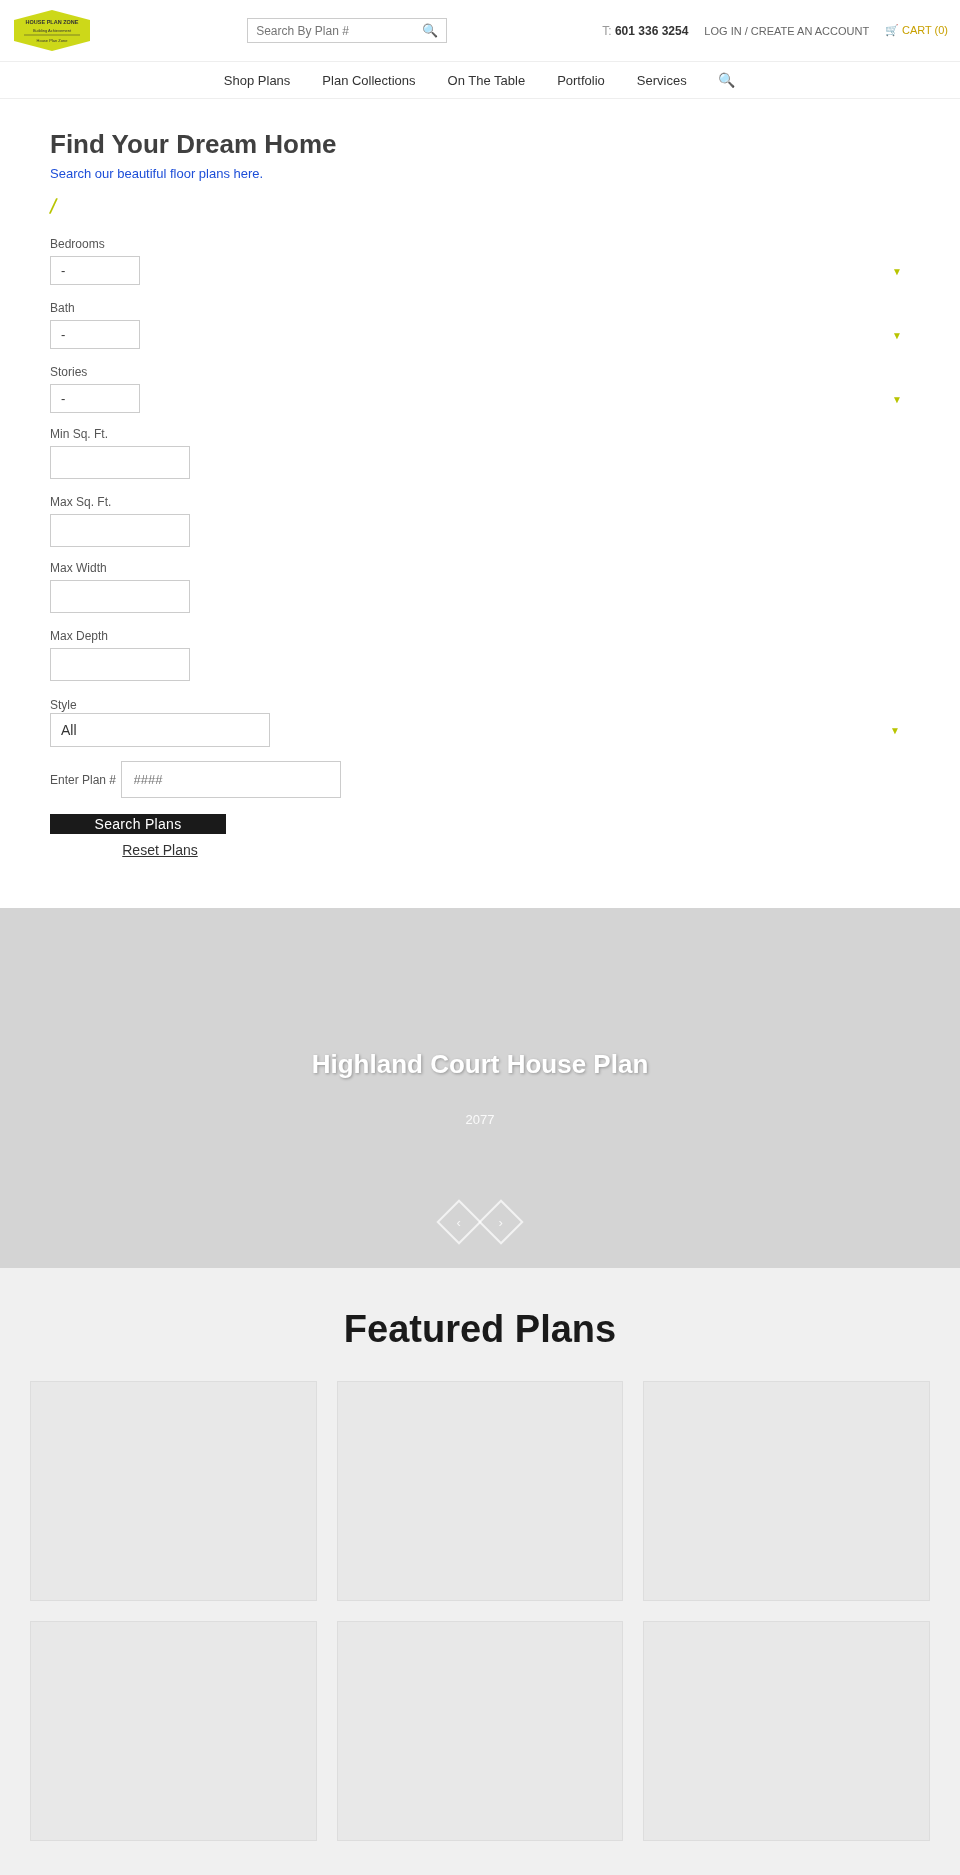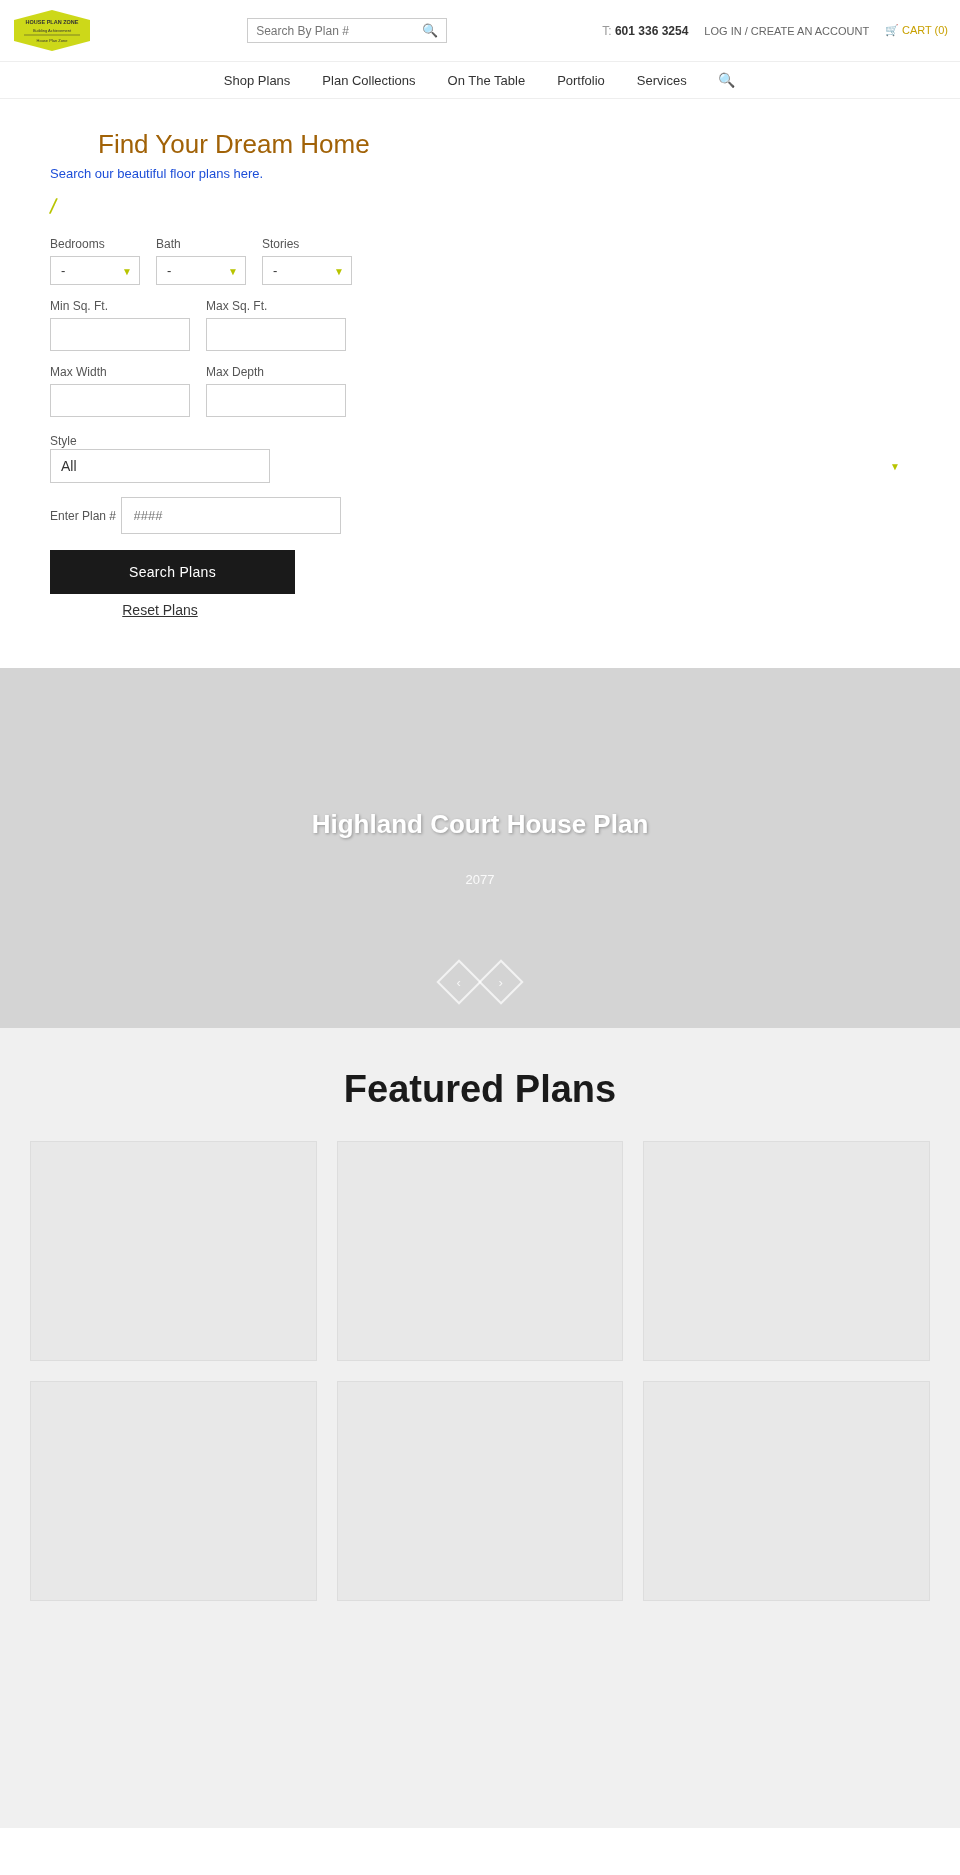--- a/index.html
+++ b/index.html
@@ -59,24 +59,23 @@
       font-weight: 500;
     }
     .nav-search-icon { color: #333; cursor: pointer; font-size: 14px; }
 
     
     .main-content {
       padding: 30px 50px;
     }
     .page-title {
       font-size: 26px;
-      font-weight: normal;
-      color: #a16207;
+      font-weight: bold;
+      color: #404040;
       margin-bottom: 6px;
-      margin-left: 48px;
     }
     .page-subtitle {
       font-size: 13px;
       color: #1d4ed8;
       margin-bottom: 14px;
     }
     .decorative-slash {
       color: #b8c400;
       font-size: 22px;
       margin-bottom: 16px;
@@ -84,20 +83,21 @@
       transform: rotate(10deg);
       width: 20px;
     }
 
     
     .form-section { margin-bottom: 14px; }
     .form-row {
       display: flex;
       gap: 16px;
       margin-bottom: 14px;
+      flex-direction: column;
     }
     .form-group {
       display: flex;
       flex-direction: column;
       gap: 5px;
     }
     .form-label {
       font-size: 12px;
       color: #555;
       font-weight: 500;
@@ -157,24 +157,24 @@
       padding: 10px 12px;
       font-size: 13px;
       color: #aaa;
       width: 220px;
     }
 
     .search-btn {
       background: #1a1a1a;
       color: #fff;
       border: none;
-      padding: 14px 20px;
+      padding: 2px 20px;
       font-size: 14px;
       cursor: pointer;
-      width: 245px;
+      width: 176px;
       font-weight: 500;
       letter-spacing: 0.3px;
     }
 
     .reset-link {
       display: block;
       text-align: center;
       margin-top: 8px;
       font-size: 14px;
       color: #333;

